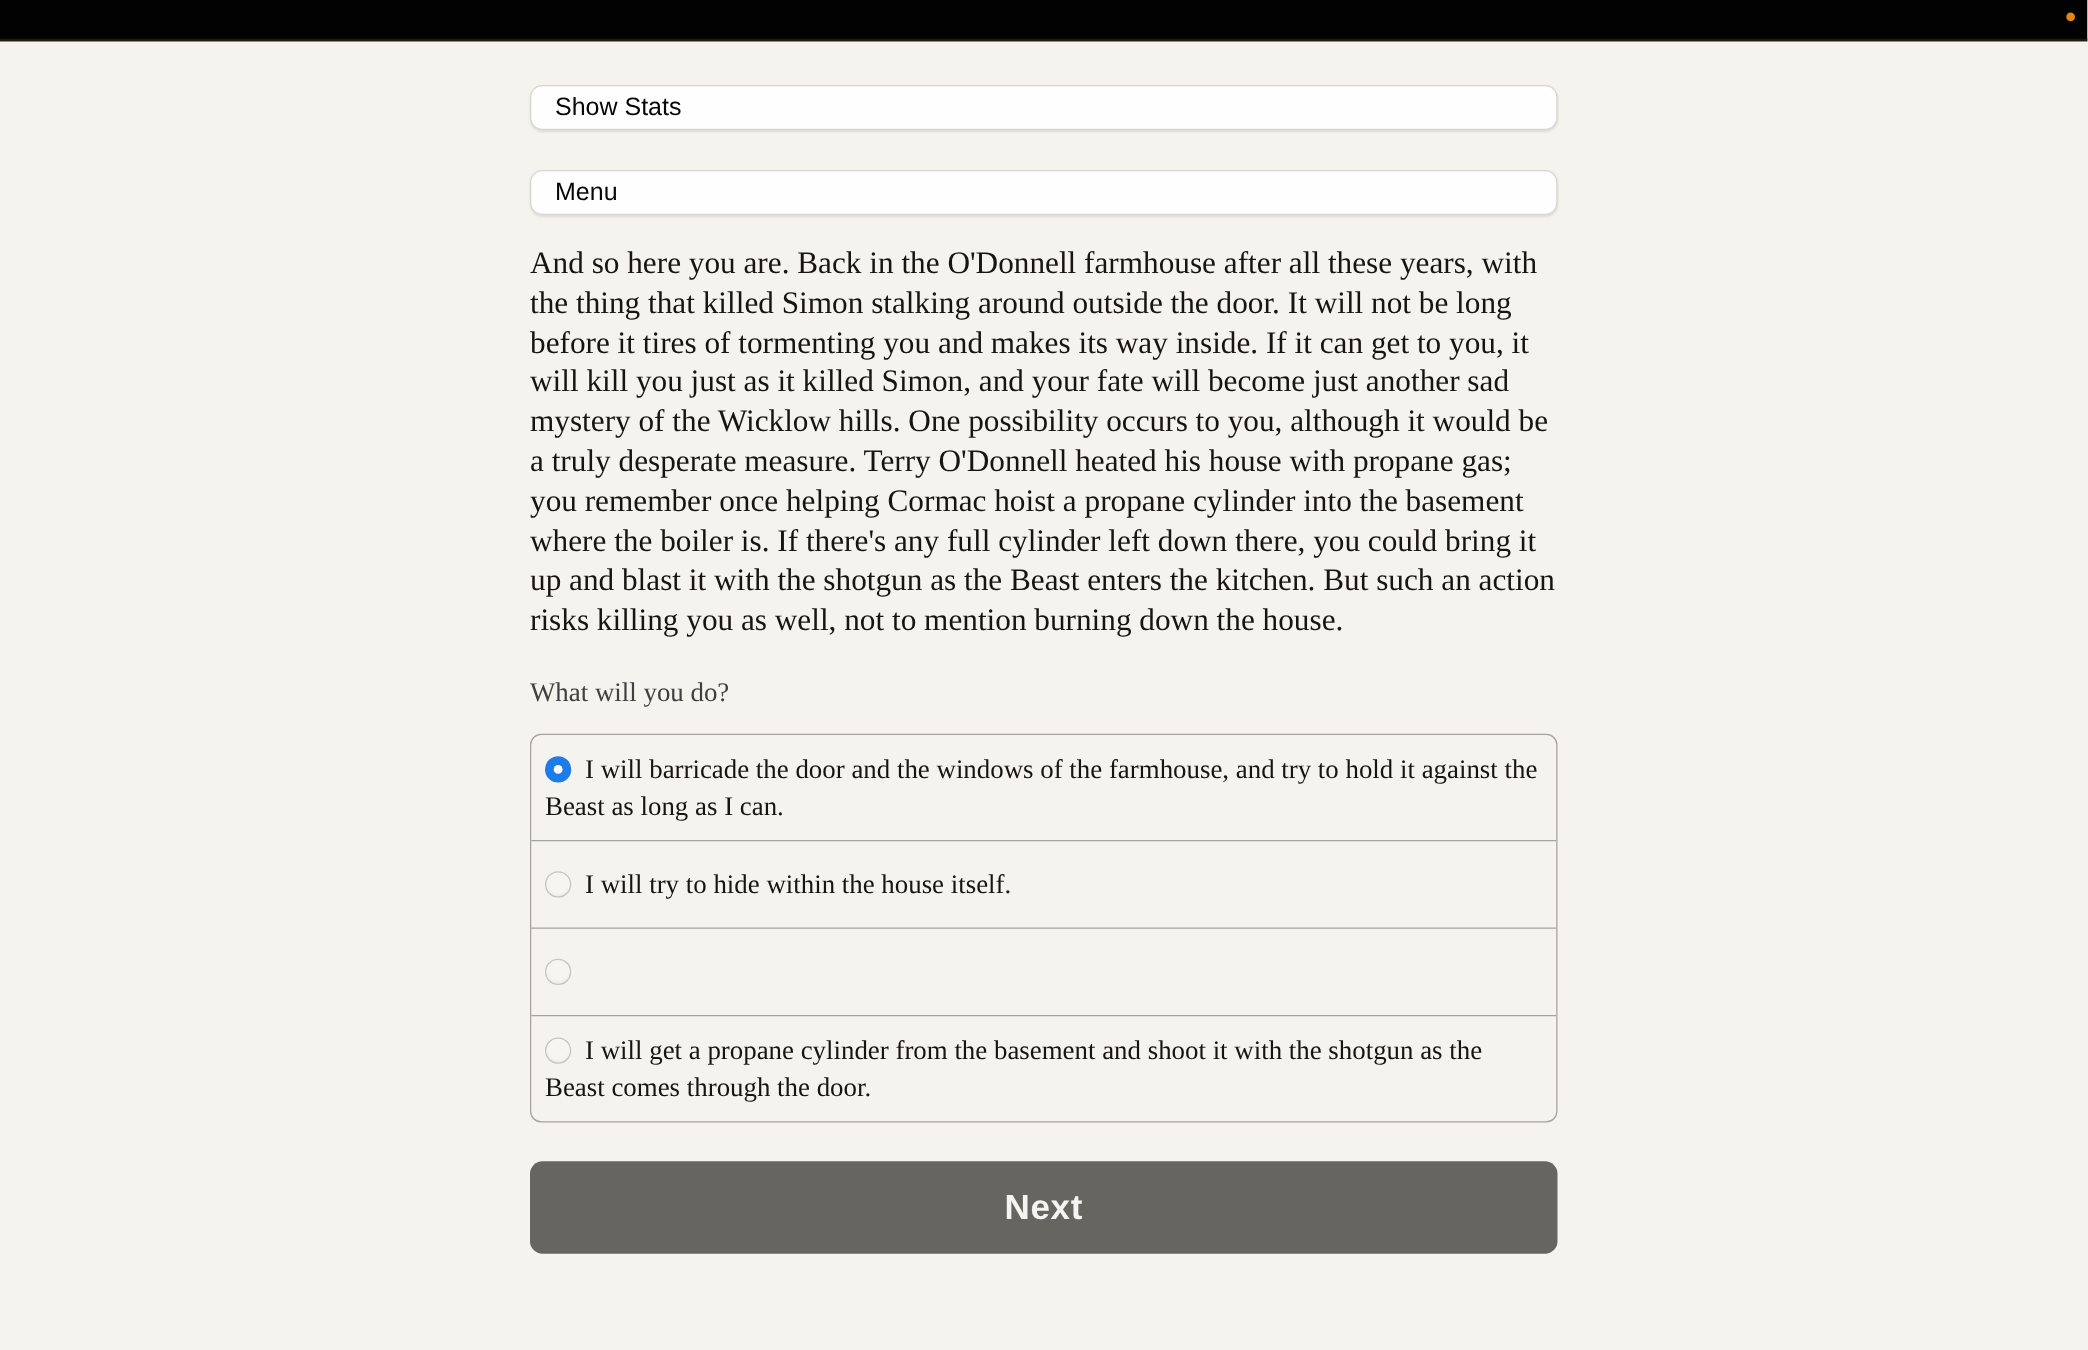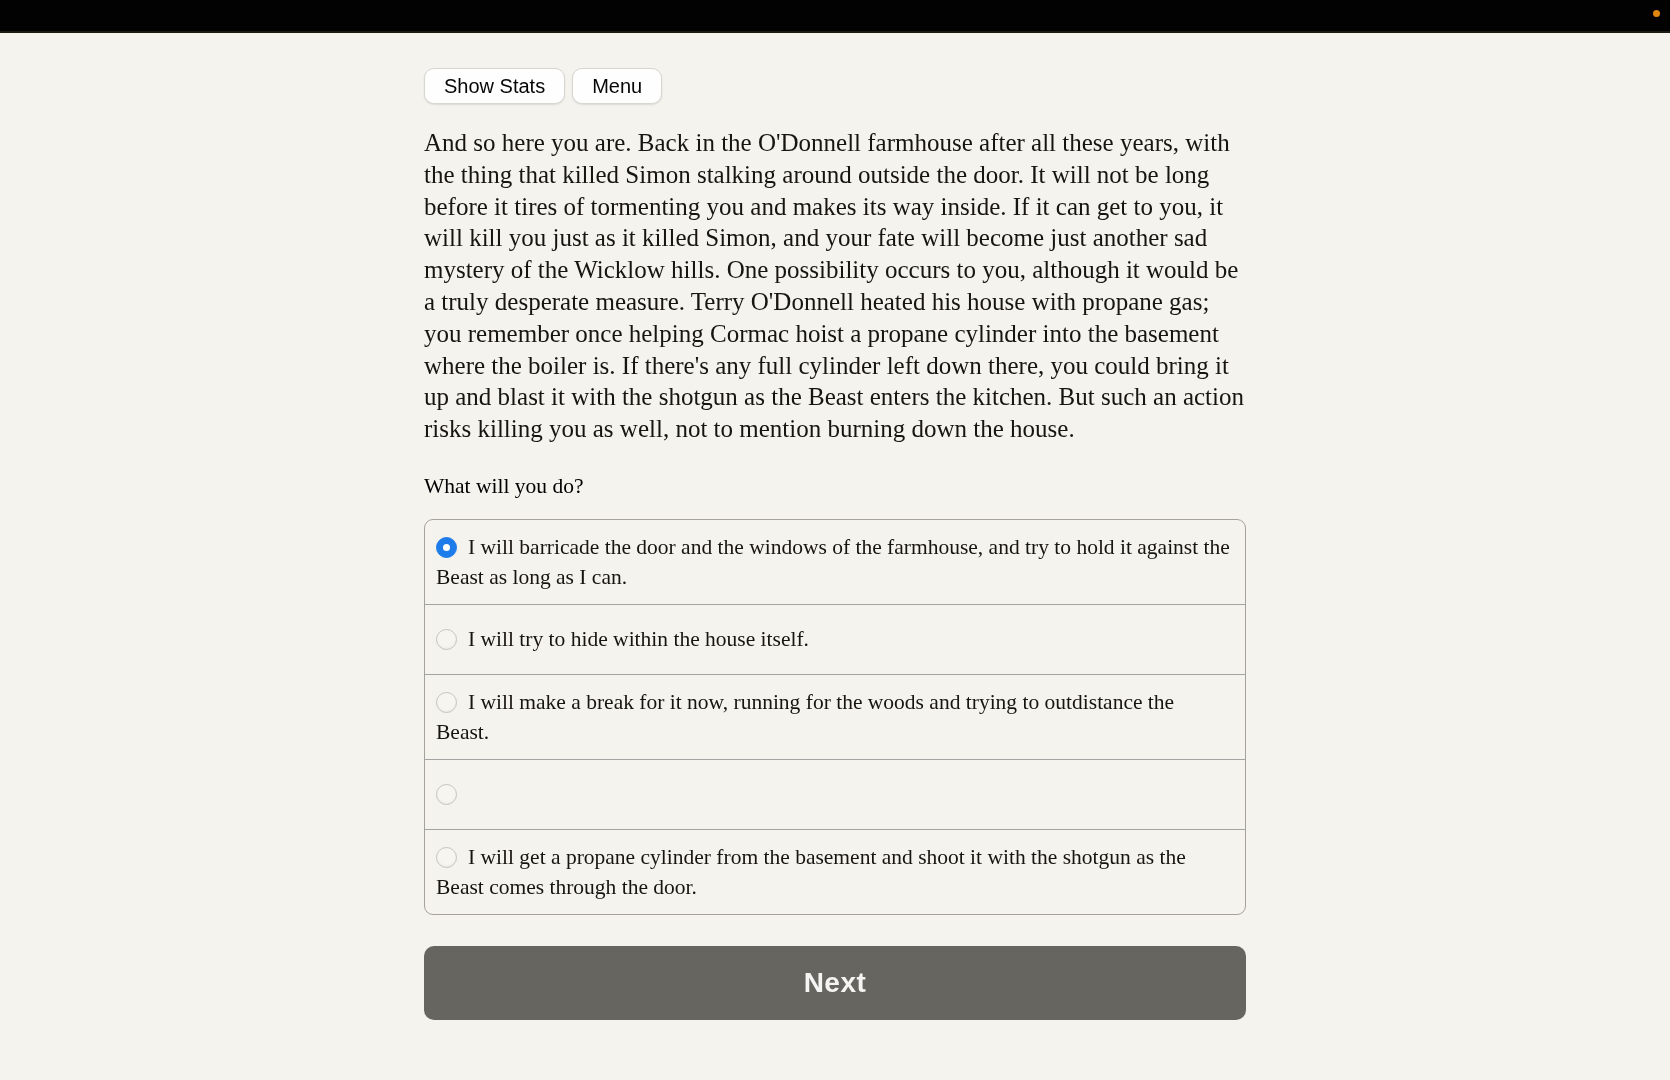--- a/index.html
+++ b/index.html
@@ -24,21 +24,21 @@
     background: var(--dot-color, #e0870f);
   }
 
   
   .content {
     position: absolute; top: 33px; left: 424px;
     width: 822px;
   }
 
   
-  .toolbar { margin-top: 35px; display: flex; gap: 7px; }
+  .toolbar { margin-top: 35px; display: flex; gap: 32px; flex-direction: column; }
   .chip-button {
     height: 36px; padding: 0 19px;
     display: flex; align-items: center;
     background: #fefefe;
     border: 1px solid #d8d6d1;
     border-radius: 10px;
     box-shadow: 0 1px 2px rgba(0,0,0,0.10);
     font-family: "Liberation Sans", sans-serif;
     font-size: 20px; color: #060606;
     cursor: pointer; white-space: nowrap;
@@ -48,21 +48,21 @@
   .story-paragraph {
     margin-top: 23px;
     font-size: 25px;
     line-height: 31.8px;
     color: #17150f;
   }
   .story-prompt {
     margin-top: 26px;
     font-size: 21.5px;
     line-height: 31px;
-    color: #000000;
+    color: #404040;
   }
 
   
   .options-box {
     margin-top: 17px;
     border: 1px solid #a5a29e;
     border-radius: 9px;
     background: #f5f3ee;
     overflow: hidden;
   }
@@ -138,23 +138,20 @@
   <p class="story-prompt">What will you do?</p>
 
   <div class="options-box">
     <div class="option">
       <span class="option-text"><span class="radio selected"></span><span>I will barricade the door and the windows of the farmhouse, and try to hold it against the Beast as long as I can.</span></span>
     </div>
     <div class="option">
       <span class="option-text"><span class="radio"></span><span>I will try to hide within the house itself.</span></span>
     </div>
     <div class="option">
-      <span class="option-text"><span class="radio"></span><span>I will make a break for it now, running for the woods and trying to outdistance the Beast.</span></span>
-    </div>
-    <div class="option">
       <span class="option-text"><span class="radio"></span></span>
     </div>
     <div class="option">
       <span class="option-text"><span class="radio"></span><span>I will get a propane cylinder from the basement and shoot it with the shotgun as the Beast comes through the door.</span></span>
     </div>
   </div>
 
   <div class="next-button">
     <span class="next-label">Next</span>
   </div>

